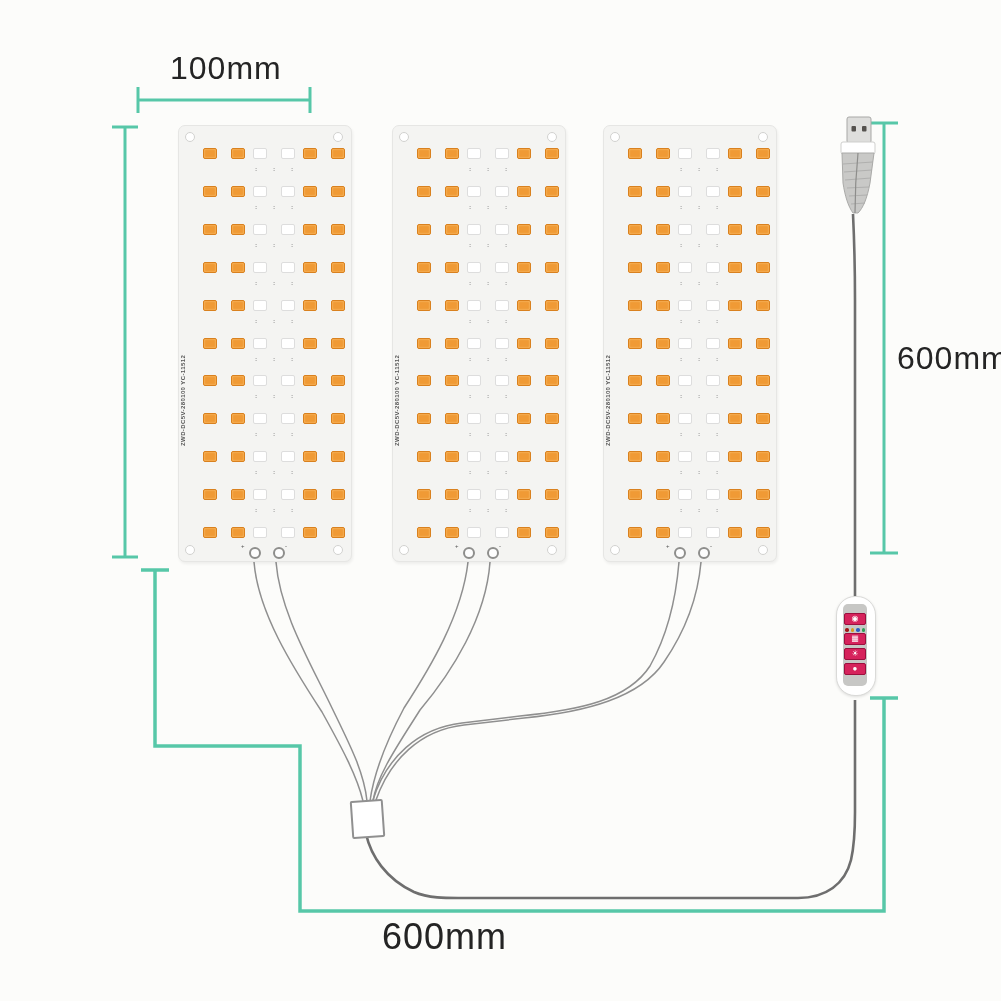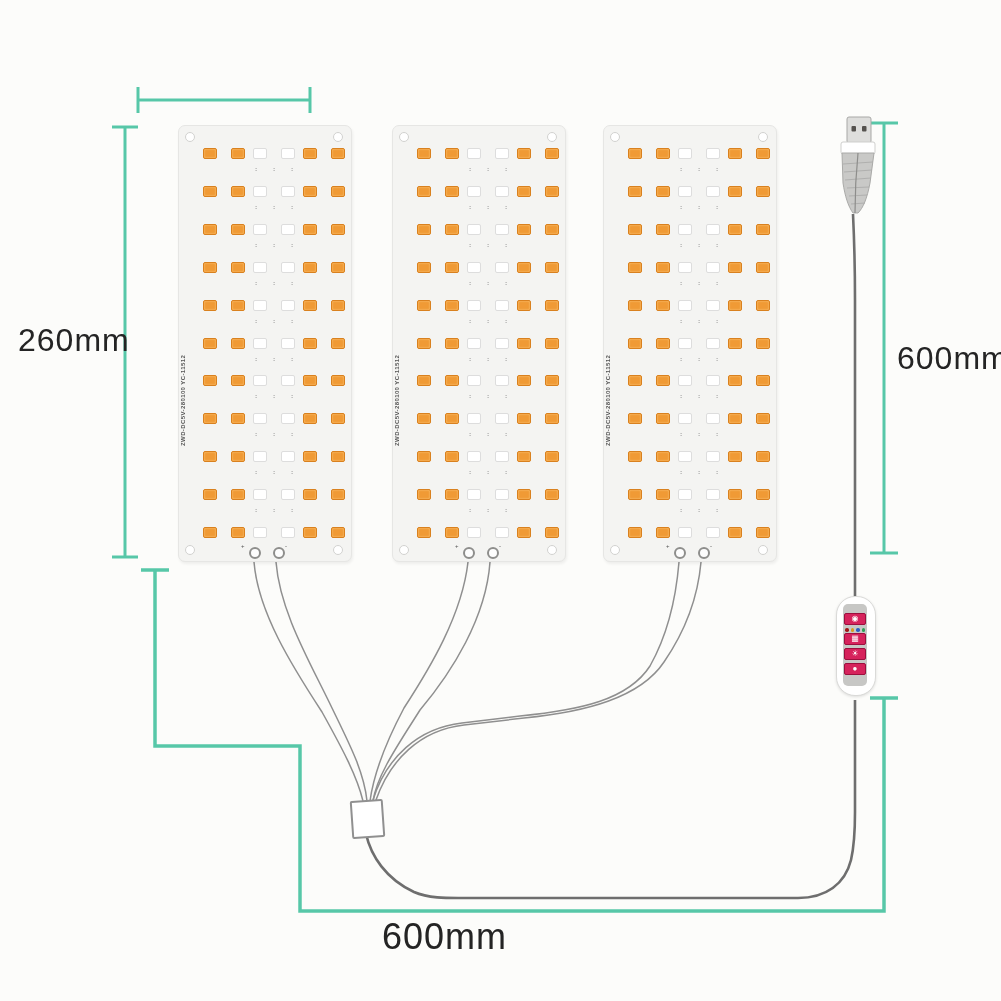--- a/index.html
+++ b/index.html
@@ -419,16 +419,16 @@
           <span class="dot" style="background: rgb(217, 154, 32);"></span>
           <span class="dot" style="background: rgb(43, 95, 196);"></span>
           <span class="dot" style="background: rgb(47, 158, 87);"></span>
         </div>
       <div class="ctrl-btn" style="top:29px">▦</div>
       <div class="ctrl-btn" style="top:44px">☀</div>
       <div class="ctrl-btn" style="top:59px">●</div>
     </div>
   </div>
 
-  <div class="lbl" style="left:18px;top:322px">260mm</div>
+  <div class="lbl" style="left:170px;top:50px">100mm</div>
   <div class="lbl" style="left:897px;top:340px">600mm</div>
   <div class="lbl lbl-big" style="left:382px;top:916px">600mm</div>
 </div>
 
 </body></html>

